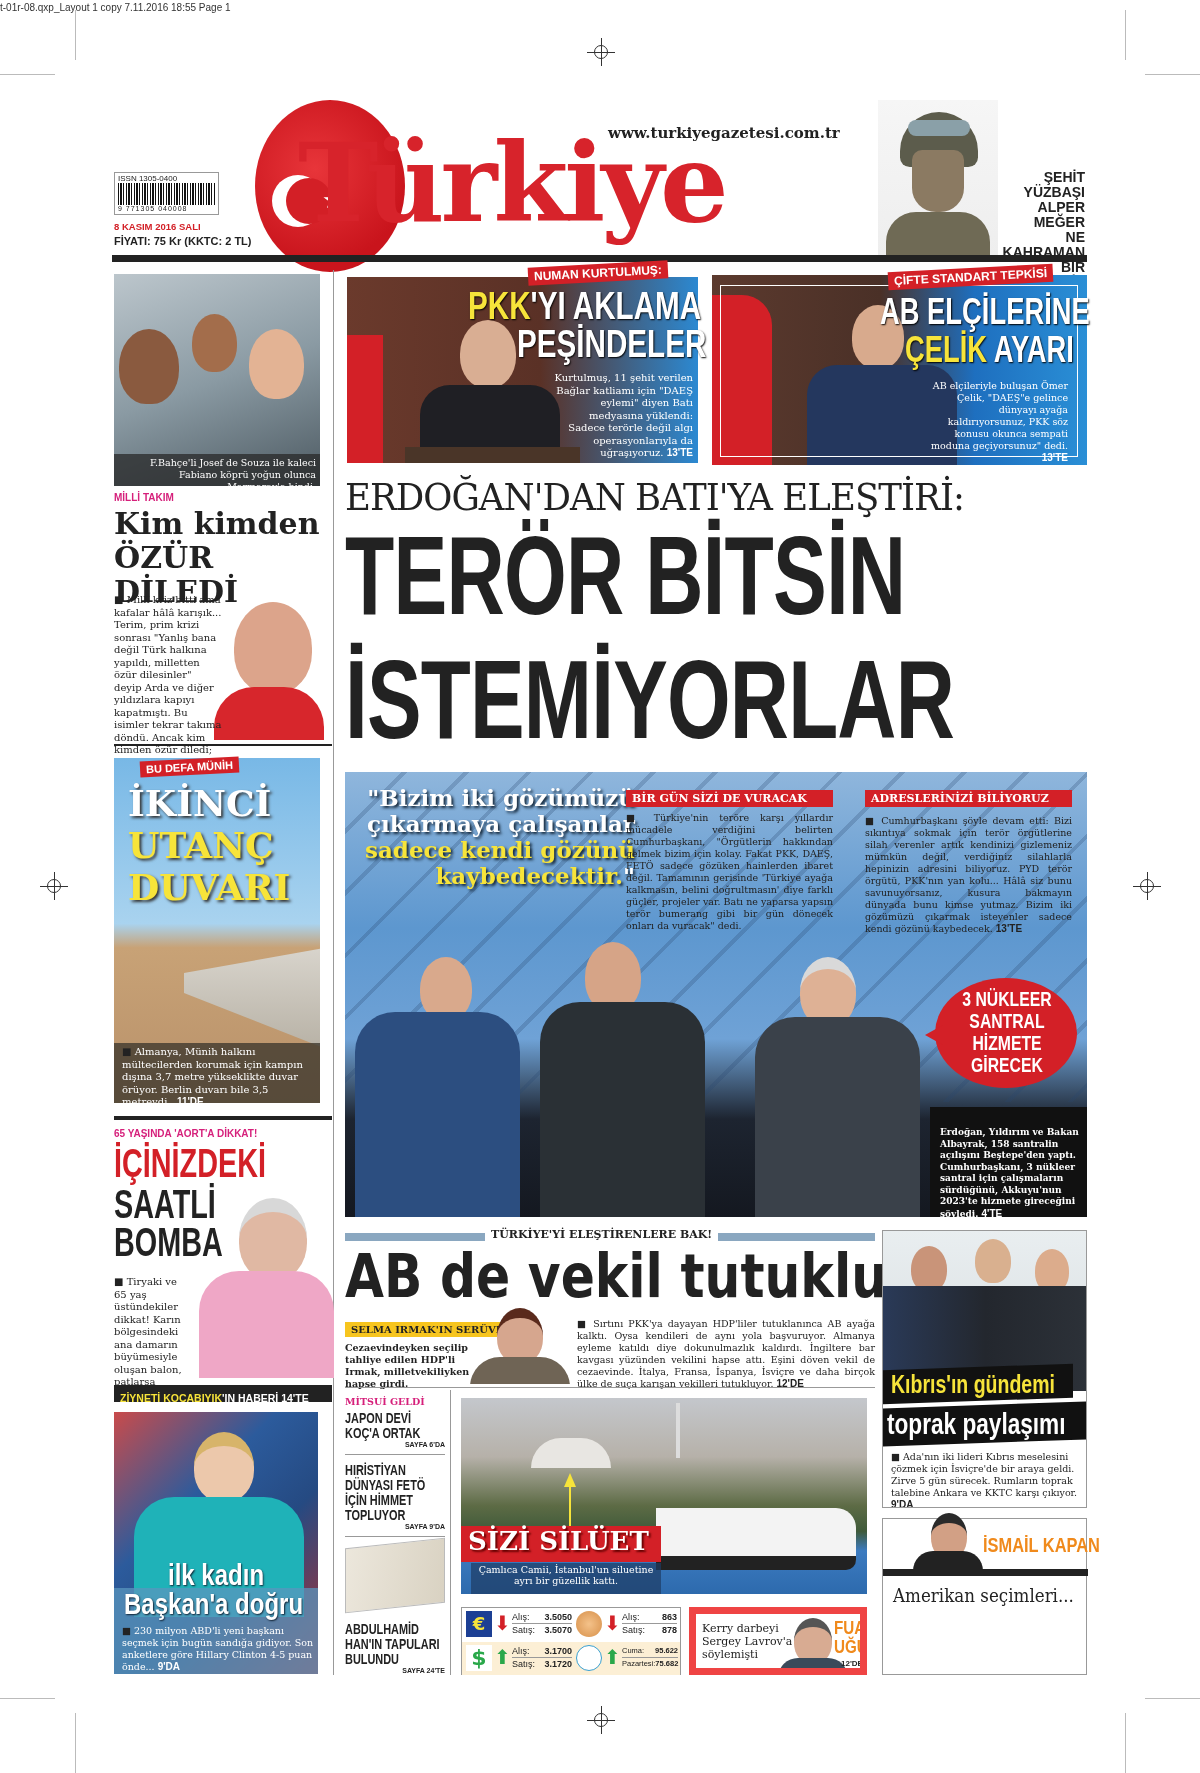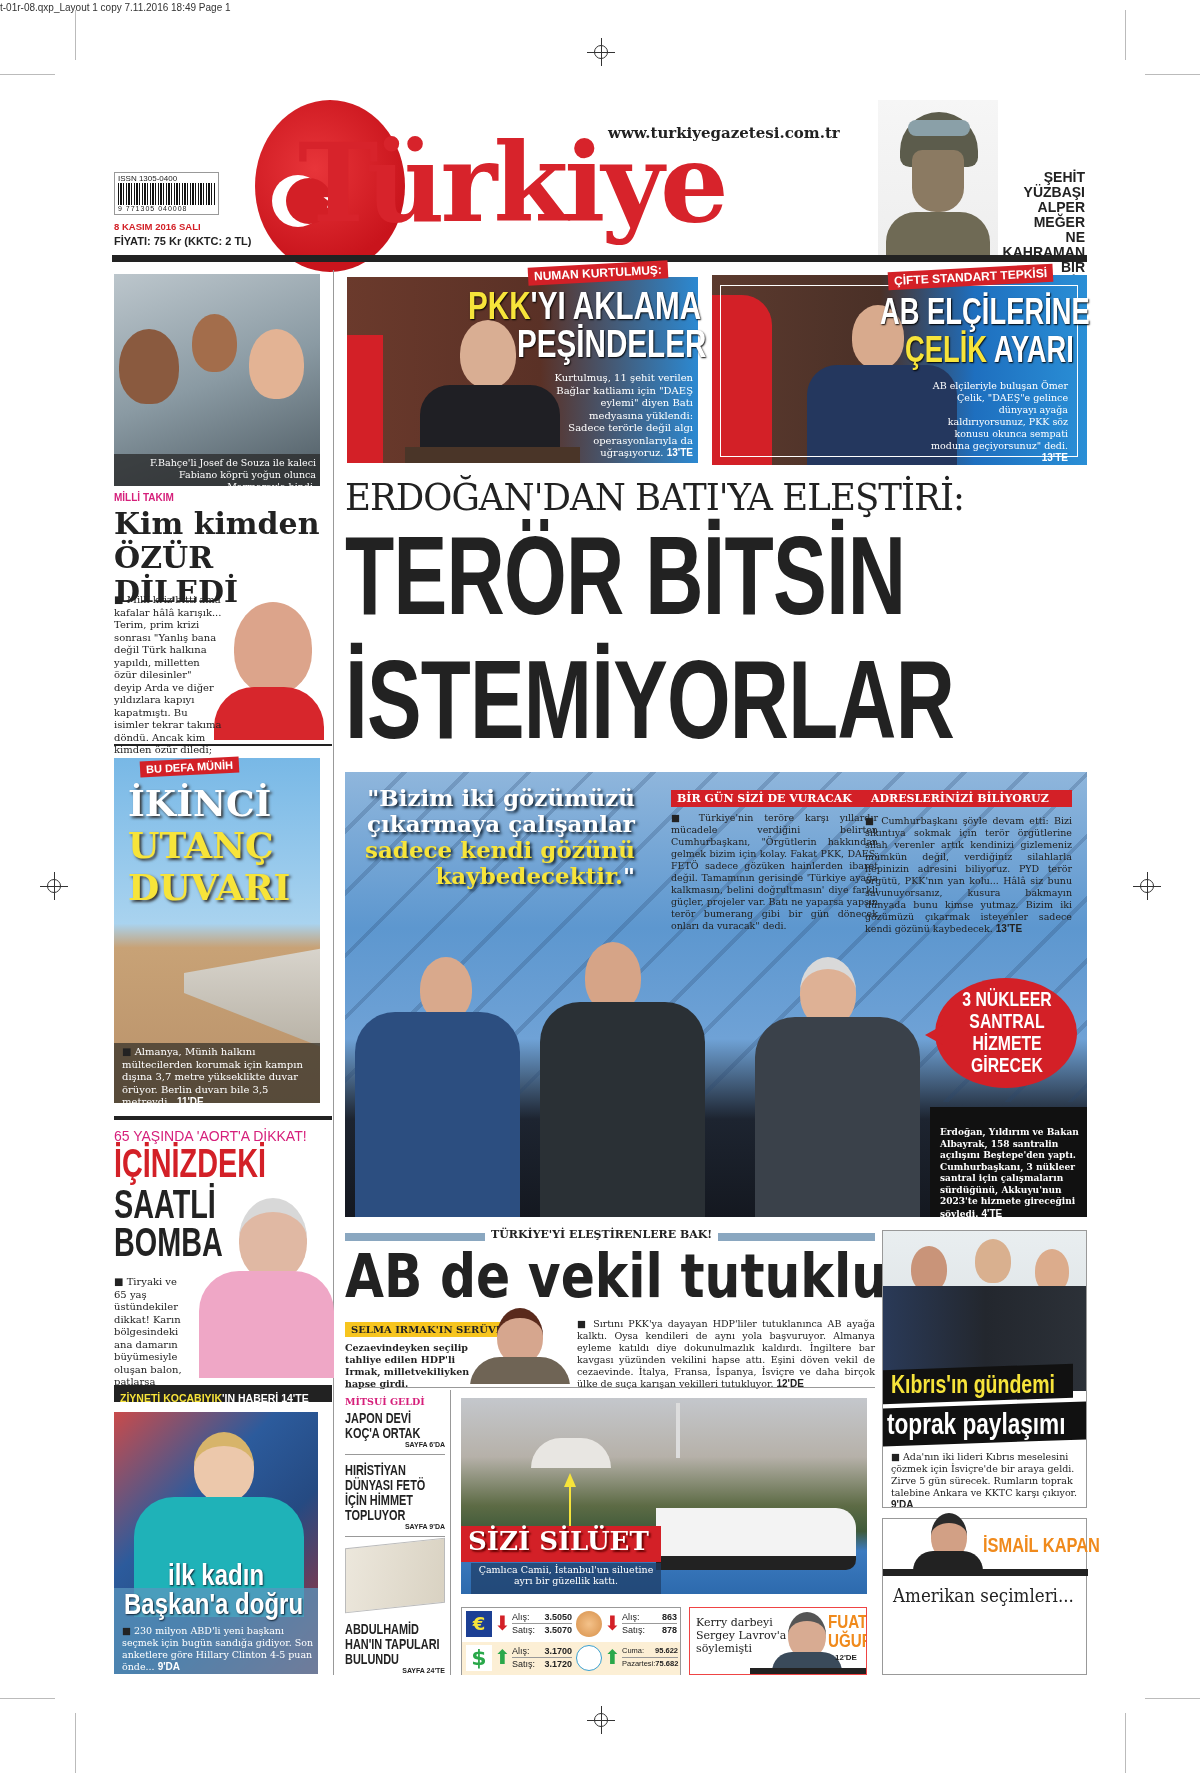--- a/index.html
+++ b/index.html
@@ -16,21 +16,21 @@
 .redtag{background:#d32027;color:#fff;font-family:"Liberation Sans",sans-serif;font-weight:bold;font-size:12px;padding:2px 6px;display:inline-block}
 .body-sm{font-size:10.5px;line-height:13px;color:#222}
 .bullet:before{content:"■ ";color:#222}
 .ref{font-family:"Liberation Sans",sans-serif;font-weight:bold;font-size:10px}
 .rule{background:#222}
 .face{border-radius:50% 50% 45% 45%}
 </style>
 </head>
 <body>
 
-<div class="abs slug">t-01r-08.qxp_Layout 1 copy  7.11.2016  18:49  Page 1</div>
+<div class="abs slug">t-01r-08.qxp_Layout 1 copy  7.11.2016  18:55  Page 1</div>
 <div class="abs vline" style="left:75px;top:10px;height:50px"></div>
 <div class="abs vline" style="left:1125px;top:10px;height:50px"></div>
 <div class="abs" style="left:0;top:74px;width:55px;height:1px;background:#bbb"></div>
 <div class="abs" style="left:1145px;top:74px;width:55px;height:1px;background:#bbb"></div>
 <div class="abs vline" style="left:75px;top:1713px;height:60px"></div>
 <div class="abs vline" style="left:1125px;top:1713px;height:60px"></div>
 <div class="abs" style="left:0;top:1698px;width:55px;height:1px;background:#bbb"></div>
 <div class="abs" style="left:1145px;top:1698px;width:55px;height:1px;background:#bbb"></div>
 <div class="abs reg" style="left:594px;top:45px"></div>
 <div class="abs reg" style="left:47px;top:879px"></div>
@@ -118,21 +118,21 @@
   <div class="abs" style="left:0;top:285px;width:206px;height:60px;background:rgba(60,55,45,.78)"></div>
 </div>
 <div class="abs redtag" style="left:140px;top:759px;transform:rotate(-3deg);font-size:11px">BU DEFA MÜNİH</div>
 <div class="abs" style="left:128px;top:782px;font-size:36px;line-height:42px;font-weight:bold;color:#fff;text-shadow:2px 2px 3px #333">İKİNCİ</div>
 <div class="abs" style="left:128px;top:824px;font-size:36px;line-height:42px;font-weight:bold;color:#f7e43a;text-shadow:2px 2px 3px #333">UTANÇ</div>
 <div class="abs" style="left:128px;top:866px;font-size:36px;line-height:42px;font-weight:bold;color:#f7e43a;text-shadow:2px 2px 3px #333">DUVARI</div>
 <div class="abs body-sm bullet w" style="left:122px;top:1046px;width:194px;color:#fff;font-size:10px;line-height:12.5px"><span>Almanya, Münih halkını mültecilerden korumak için kampın dışına 3,7 metre yükseklikte duvar örüyor. Berlin duvarı bile 3,5 metreydi..</span> <span class="ref">11'DE</span></div>
 <div class="abs rule" style="left:114px;top:1116px;width:218px;height:4px"></div>
 
 <div class="abs" style="left:114px;top:1128px;width:220px;height:255px">
-  <div class="sans" style="font-weight:normal;font-size:14px;color:#d6207b">65 YAŞINDA 'AORT'A DİKKAT!</div>
+  <div class="sans" style="font-weight:bold;font-size:10px;color:#d6207b">65 YAŞINDA 'AORT'A DİKKAT!</div>
   <div class="abs" style="left:80px;top:65px;width:140px;height:185px;overflow:hidden">
     <div class="abs face" style="left:45px;top:5px;width:68px;height:82px;background:#e0b8a3;border-top:14px solid #d8d8d8"></div>
     <div class="abs" style="left:5px;top:78px;width:135px;height:110px;border-radius:40px 40px 0 0;background:#efa7c6"></div>
   </div>
   <div class="cond" style="position:absolute;top:14px;font-size:40px;line-height:42px;color:#d32027;transform:scaleX(0.72);white-space:nowrap">İÇİNİZDEKİ</div>
   <div class="cond" style="position:absolute;top:56px;font-size:40px;line-height:40px;color:#222;transform:scaleX(0.72)">SAATLİ</div>
   <div class="cond" style="position:absolute;top:94px;font-size:40px;line-height:40px;color:#222;transform:scaleX(0.72)">BOMBA</div>
   <div class="body-sm bullet" style="position:absolute;top:148px;width:78px;font-size:10px;line-height:12.5px">Tiryaki ve 65 yaş üstündekiler dikkat! Karın bölgesindeki ana damarın büyümesiyle oluşan balon, patlarsa öldürebilir.</div>
 </div>
 <div class="abs" style="left:114px;top:1385px;width:218px;height:17px;background:#222;padding:2px 6px">
@@ -161,21 +161,21 @@
   <div class="abs face" style="left:455px;top:185px;width:56px;height:70px;background:#deb195;border-top:12px solid #d9d9d9"></div>
   <div class="abs" style="left:410px;top:245px;width:165px;height:200px;border-radius:40px 40px 0 0;background:#3a414a"></div>
   <div class="abs" style="left:585px;top:335px;width:157px;height:110px;background:#111"></div>
 </div>
 
 <div class="abs" style="left:365px;top:785px;width:270px;text-align:right;font-family:'DejaVu Serif',serif;font-weight:bold;font-size:23px;line-height:26px;color:#fff;text-shadow:2px 2px 3px #123">
   <span>"Bizim iki gözümüzü çıkarmaya çalışanlar</span>
   <span style="color:#f7e43a">sadece kendi gözünü kaybedecektir.</span><span>"</span>
 </div>
 
-<div class="abs" style="left:671px;top:790px;width:207px">
+<div class="abs" style="left:626px;top:790px;width:207px">
   <div class="redtag" style="display:block;font-family:'DejaVu Serif',serif;font-size:11px;padding:2px 6px">BİR GÜN SİZİ DE VURACAK</div>
   <div class="body-sm bullet" style="margin-top:5px;font-size:9.5px;line-height:12px;text-align:justify">Türkiye'nin teröre karşı yıllardır mücadele verdiğini belirten Cumhurbaşkanı, "Örgütlerin hakkından gelmek bizim için kolay. Fakat PKK, DAEŞ, FETÖ sadece gözüken hainlerden ibaret değil. Tamamının gerisinde 'Türkiye ayağa kalkmasın, belini doğrultmasın' diye farklı güçler, projeler var. Batı ne yaparsa yapsın terör bumerang gibi bir gün dönecek onları da vuracak" dedi.</div>
 </div>
 <div class="abs" style="left:865px;top:790px;width:207px">
   <div class="redtag" style="display:block;font-family:'DejaVu Serif',serif;font-size:11px;padding:2px 6px">ADRESLERİNİZİ BİLİYORUZ</div>
   <div class="body-sm bullet" style="margin-top:8px;font-size:9.5px;line-height:12px;text-align:justify"><span>Cumhurbaşkanı şöyle devam etti: Bizi sıkıntıya sokmak için terör örgütlerine silah verenler artık kendinizi gizlemeniz mümkün değil, verdiğiniz silahlarla hepinizin adresini biliyoruz. PYD terör örgütü, PKK'nın yan kolu... Hâlâ siz bunu savunuyorsanız, kusura bakmayın dünyada bunu kimse yutmaz. Bizim iki gözümüzü çıkarmak isteyenler sadece kendi gözünü kaybedecek.</span> <span class="ref">13'TE</span></div>
 </div>
 
 <div class="abs" style="left:935px;top:978px;width:142px;height:110px;border-radius:50%;background:#d32027"></div>
 <div class="abs" style="left:925px;top:1025px;width:0;height:0;border-top:10px solid transparent;border-bottom:10px solid transparent;border-right:18px solid #d32027"></div>
@@ -274,21 +274,21 @@
         <span>Cuma:</span>
         <b>95.622</b>
       </div>
     <div style="display:flex;justify-content:space-between">
         <span>Pazartesi:</span>
         <b>75.682</b>
       </div>
   </div>
 </div>
 
-<div class="abs" style="left:689px;top:1607px;width:178px;height:68px;border:1px solid #ef4444;overflow:hidden">
+<div class="abs" style="left:689px;top:1607px;width:178px;height:68px;border:7px solid #ef4444;overflow:hidden">
   <div class="abs" style="left:6px;top:8px;width:95px;font-family:'DejaVu Serif',serif;font-size:11px;line-height:13px;color:#222">Kerry darbeyi Sergey Lavrov'a söylemişti</div>
   <div class="abs face" style="left:98px;top:4px;width:38px;height:46px;background:#d8ab92;border-top:9px solid #555"></div>
   <div class="abs" style="left:82px;top:44px;width:70px;height:24px;border-radius:20px 20px 0 0;background:#3a4a5a"></div>
   <div class="abs" style="left:60px;top:60px;width:118px;height:8px;background:#222"></div>
   <div class="abs cond" style="left:138px;top:4px;font-size:19px;line-height:19px;color:#f08a1c;transform:scaleX(0.8)">
       <div>FUAT</div>
       <div>UĞUR</div>
     </div>
   <div class="abs ref" style="left:145px;top:45px;font-size:8px">12'DE</div>
 </div>

